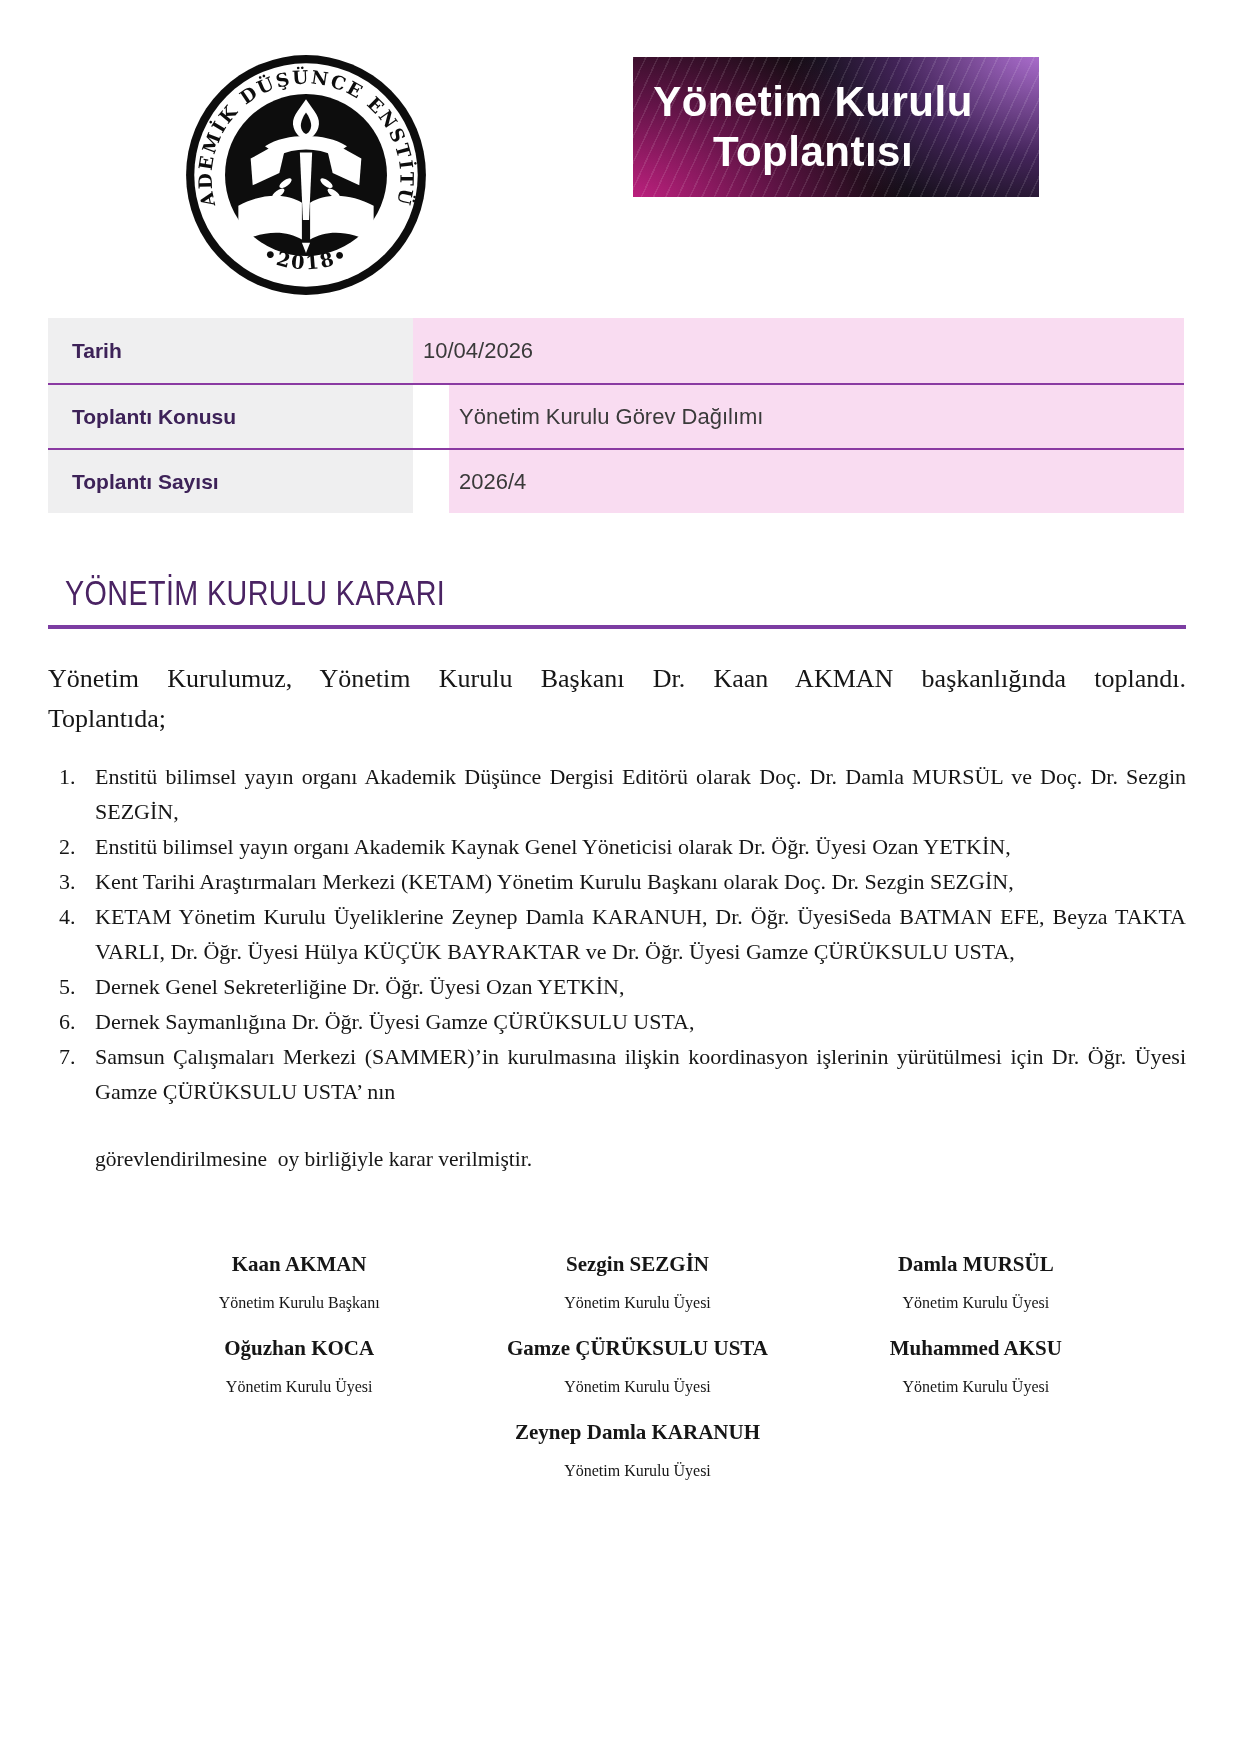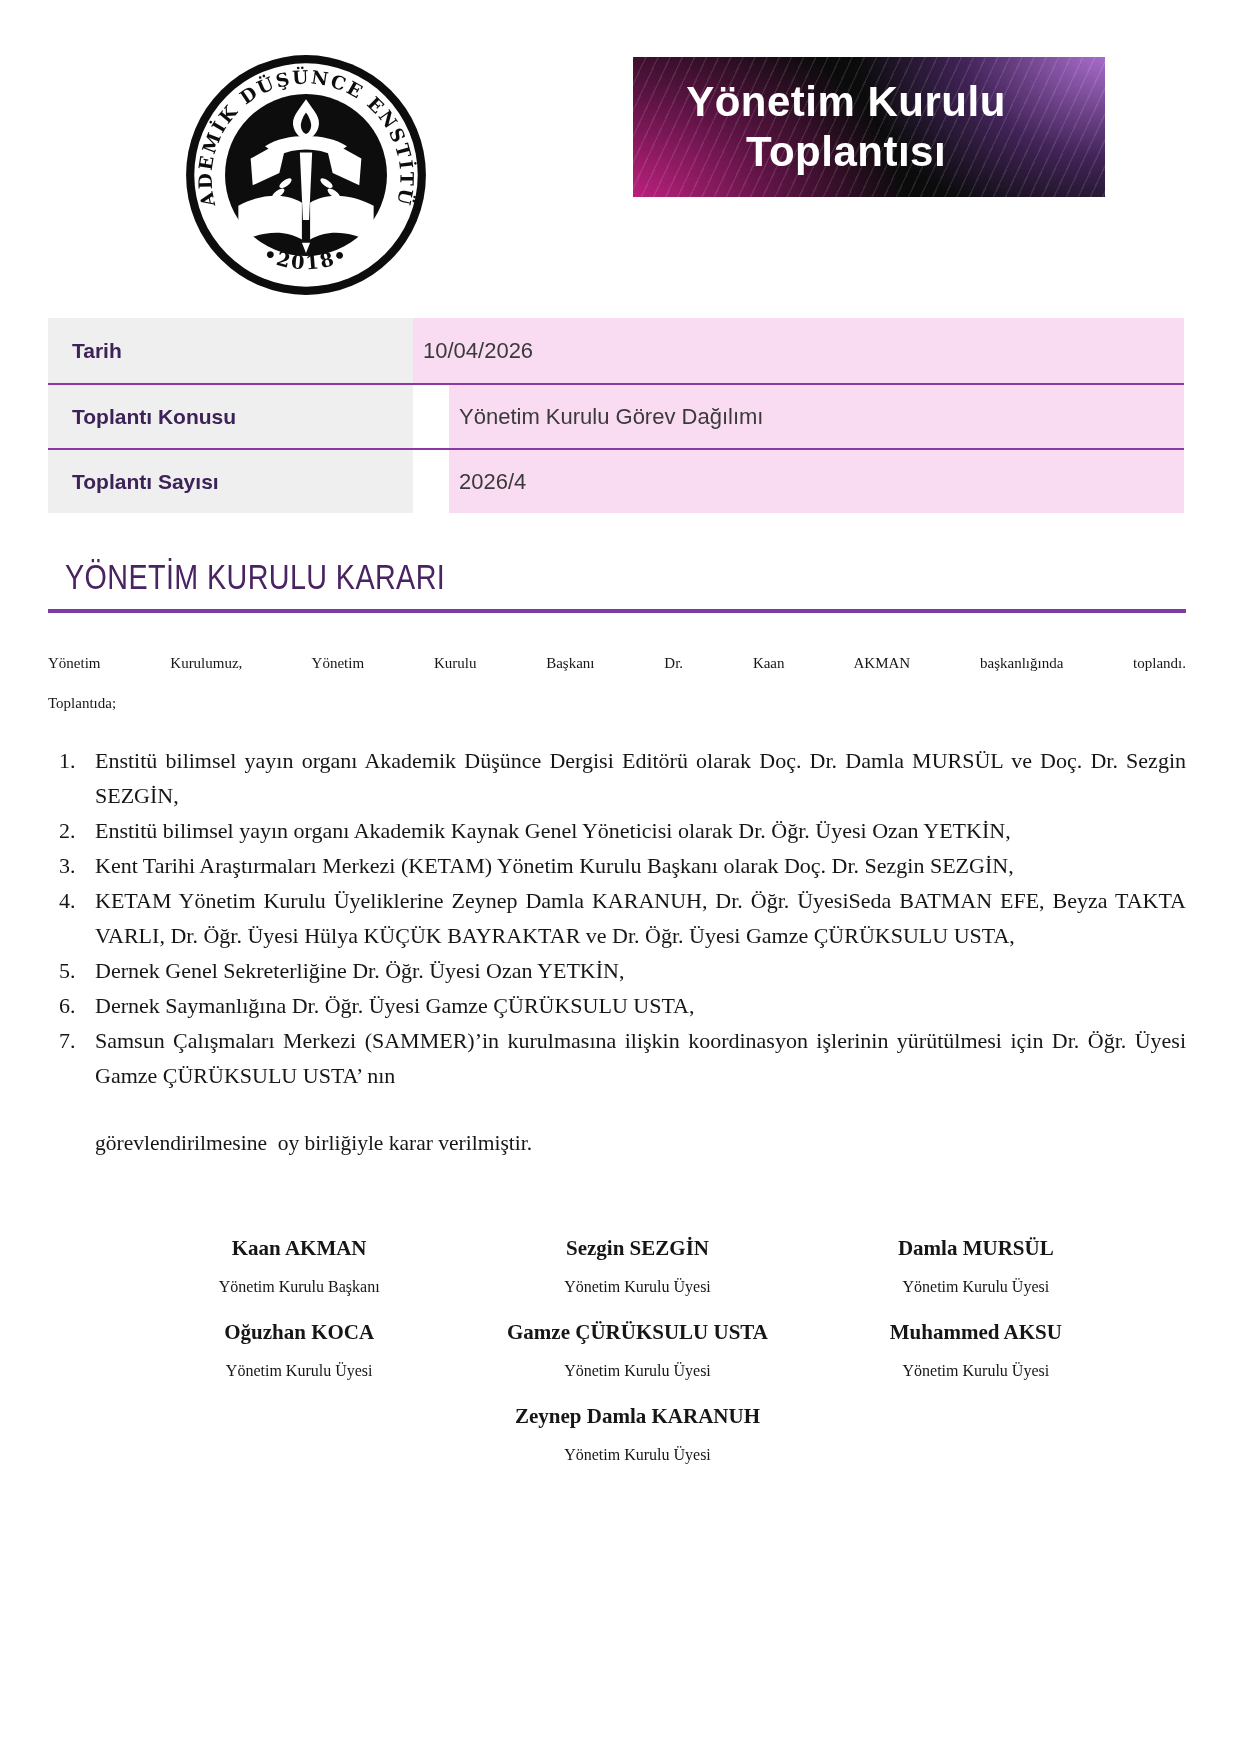--- a/index.html
+++ b/index.html
@@ -8,36 +8,36 @@
     position:relative; width:1241px; height:1755px; margin:0 auto;
     background:#ffffff; overflow:hidden;
     font-family:"Liberation Serif", serif; color:#161616;
   }
   
   .header{ position:relative; height:318px; }
   .logo{ position:absolute; left:183px; top:52px; width:246px; height:246px; }
   .logo svg{ width:100%; height:100%; }
   .ring-text{ font-family:"DejaVu Serif", serif; font-weight:700; letter-spacing:2px; fill:#0d0d0d; }
   .banner{
-    position:absolute; left:633px; top:57px; width:472px; height:140px;
+    position:absolute; left:633px; top:57px; width:406px; height:140px;
     display:flex; align-items:center; justify-content:center;
     background:
       repeating-linear-gradient(115deg, rgba(255,255,255,0.10) 0 1.5px, rgba(255,255,255,0) 1.5px 11px),
       radial-gradient(ellipse 430px 330px at -4% 118%, rgba(224,37,148,0.95), rgba(164,26,116,0.55) 38%, rgba(0,0,0,0) 68%),
       radial-gradient(ellipse 360px 280px at 102% -12%, rgba(195,126,233,0.95), rgba(134,66,182,0.45) 42%, rgba(0,0,0,0) 72%),
       #0b0b0c;
   }
   .banner-title{
     width:100%; text-align:center; padding-right:46px;
     font-family:"Liberation Sans", sans-serif; font-weight:700;
     font-size:42px; line-height:50px; color:#ffffff; letter-spacing:0.5px;
   }
   .banner-title .line{ display:block; }
   
-  .info-table{ width:1136px; margin:0 0 0 48px; }
+  .info-table{ width:1136px; margin:0 0 16px 48px; }
   .info-row{ display:flex; height:65px; }
   .info-row + .info-row{ border-top:2px solid #8a3aa2;gap:36px; }
   .cell{ display:flex; align-items:center; }
   .cell.label{
     width:365px; background:#efeff0; padding-left:24px;
     font-family:"Liberation Sans", sans-serif; font-weight:700;
     font-size:21px; color:#3d2258;
   }
   .cell.value{
     flex:1; background:#f9dcf1; padding-left:10px;
@@ -47,21 +47,21 @@
   
   .content{ width:1138px; margin:0 0 0 48px; }
   .decision-heading{
     margin:44px 0 0 17px;
     font-family:"Liberation Sans", sans-serif; font-weight:400;
     font-size:35px; color:#4a2363; white-space:nowrap;
     display:inline-block; transform:scaleX(0.82); transform-origin:left center;
     letter-spacing:0.5px;
   }
   .heading-rule{ margin-top:12px; height:4px; background:#7c3da2; }
-  .intro{ margin-top:30px; font-size:15px; line-height:40px; }
+  .intro{ margin-top:30px; font-size:26px; line-height:40px; }
   .intro .l1{ display:block; text-align:justify; text-align-last:justify; }
   .intro .l2{ display:block; }
   ol.decision-list{ list-style:none; counter-reset:item; margin-top:20px; }
   ol.decision-list li{
     counter-increment:item; position:relative; margin-left:47px;
     font-size:22px; line-height:35px; text-align:justify;
   }
   ol.decision-list li::before{
     content:counter(item) "."; position:absolute; left:-36px; top:0;
   }

